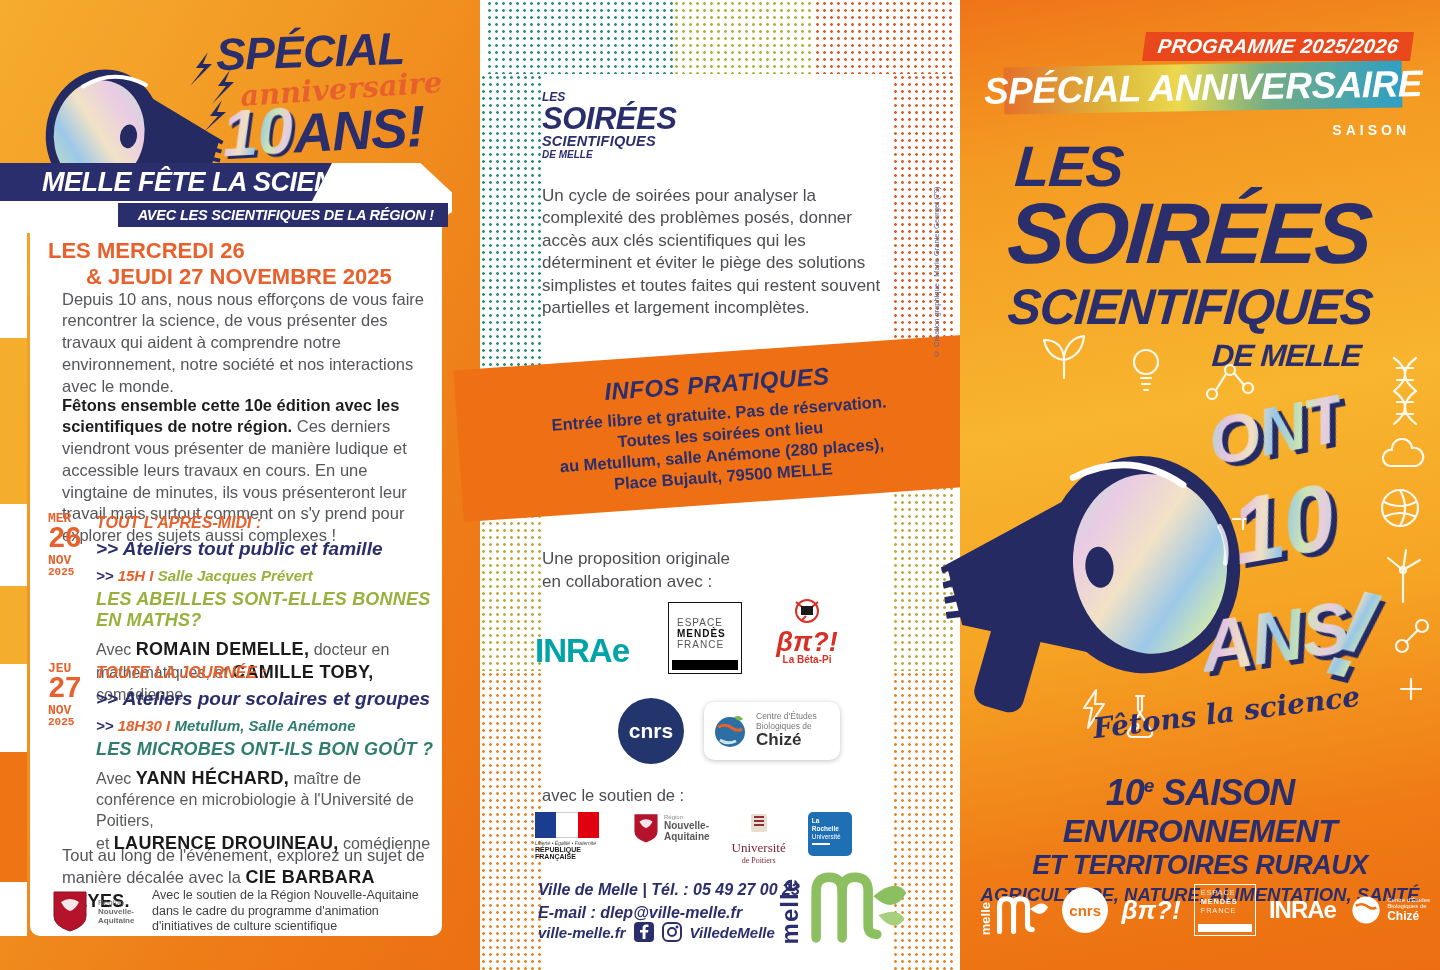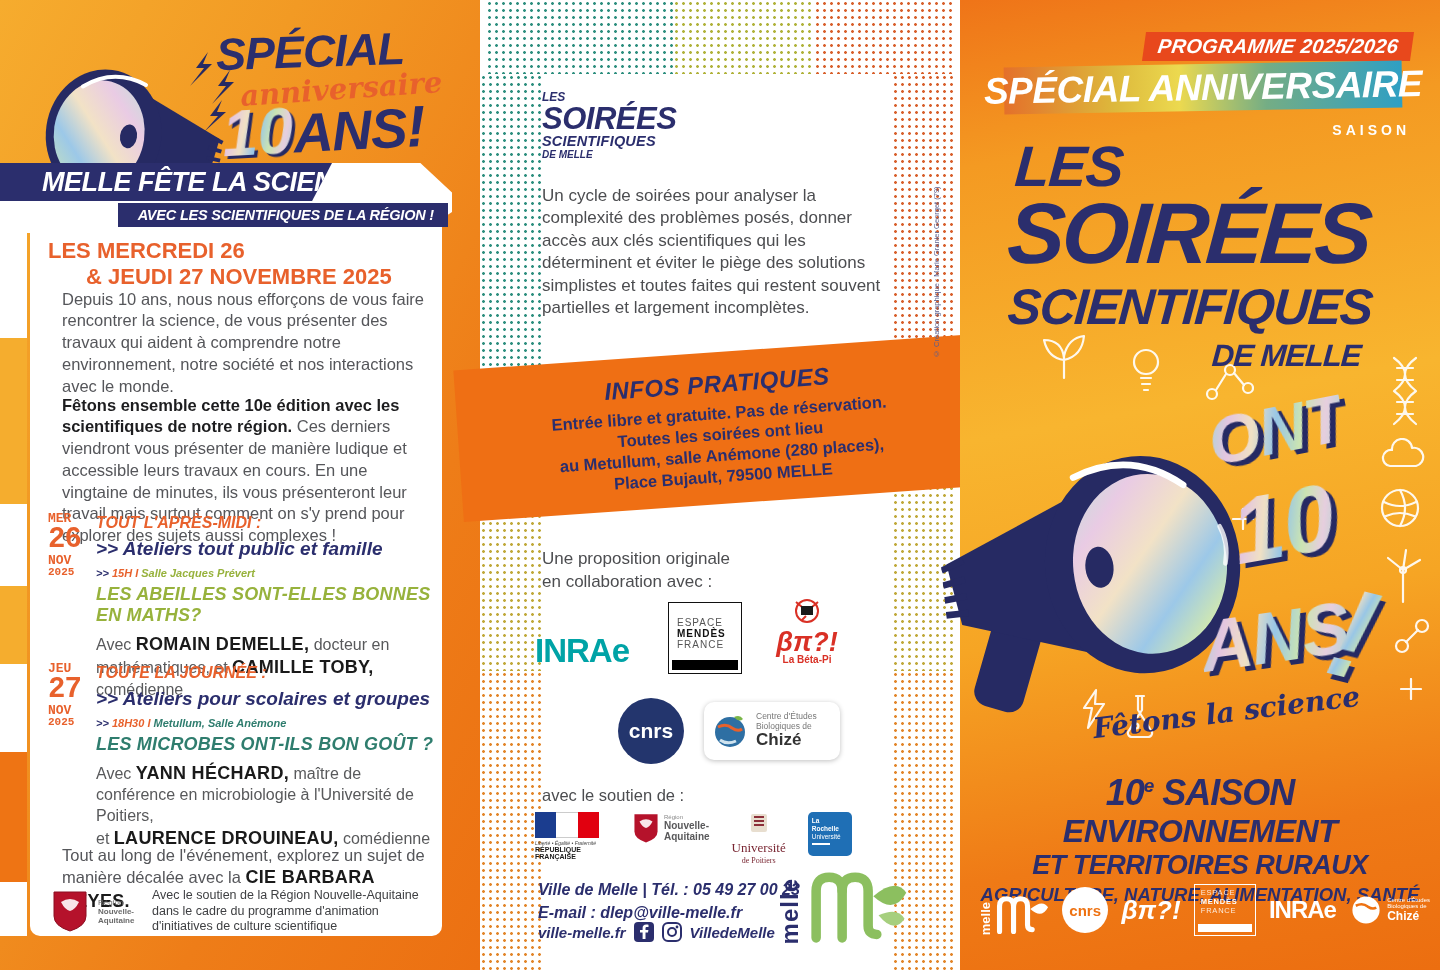--- a/index.html
+++ b/index.html
@@ -20,21 +20,21 @@
   #pL{left:0;background:linear-gradient(118deg,#f6ac2e 0%,#f29a24 30%,#ee7d18 70%,#ec7012 100%);}
   #pM{left:480px;background:#fff;}
   #pR{left:960px;background:linear-gradient(170deg,#ef7418 0%,#f49a22 16%,#f8b52f 42%,#f6a524 62%,#ef7a16 84%,#ec6e10 100%);}
   .card{position:absolute;left:30px;top:200px;width:412px;height:736px;background:#fff;border-radius:10px;}
   .datecol{width:64px;flex:0 0 64px;color:#e8612c;font-weight:800;line-height:1;padding-left:16px;font-family:Liberation Mono, monospace;}
   .datecol .num{font-size:29px;letter-spacing:-1px;}
   .datecol .sm{font-size:13px;}
   .datecol .yr{font-size:11px;}
   .evt-when{color:#e8612c;font-weight:800;font-style:italic;font-size:16px;margin:2px 0 6px;}
   .evt-what{color:#2b2e6d;font-weight:800;font-style:italic;font-size:19px;margin:0 0 7px;}
-  .evt-line{font-size:11px;font-weight:700;font-style:italic;margin:0 0 5px;}
+  .evt-line{font-size:15px;font-weight:700;font-style:italic;margin:0 0 5px;}
   .evt-title{font-weight:800;font-style:italic;font-size:18px;margin:0 0 7px;letter-spacing:.2px;}
   .evt-people{color:#58595b;font-size:16px;line-height:1.3;}
   .pname{color:#1a1a1a;font-size:18px;font-weight:700;letter-spacing:.3px;}
   .body-gray{color:#55565a;font-size:16.5px;line-height:1.32;}
   .logo-soirees .l1{font-size:12px;font-weight:900;font-style:italic;}
   .logo-soirees .l2{font-size:31px;font-weight:900;font-style:italic;letter-spacing:-.5px;line-height:.95;}
   .logo-soirees .l3{font-size:14.5px;font-weight:900;font-style:italic;letter-spacing:.2px;}
   .logo-soirees .l4{font-size:10px;font-weight:900;font-style:italic;}
   .doodle{stroke:#fff;fill:none;stroke-width:2.2;stroke-linecap:round;stroke-linejoin:round;opacity:.92;}
   .rtitle{color:#2b2e6d;font-weight:900;font-style:italic;letter-spacing:-1px;line-height:1;transform:skewX(-4deg);}

